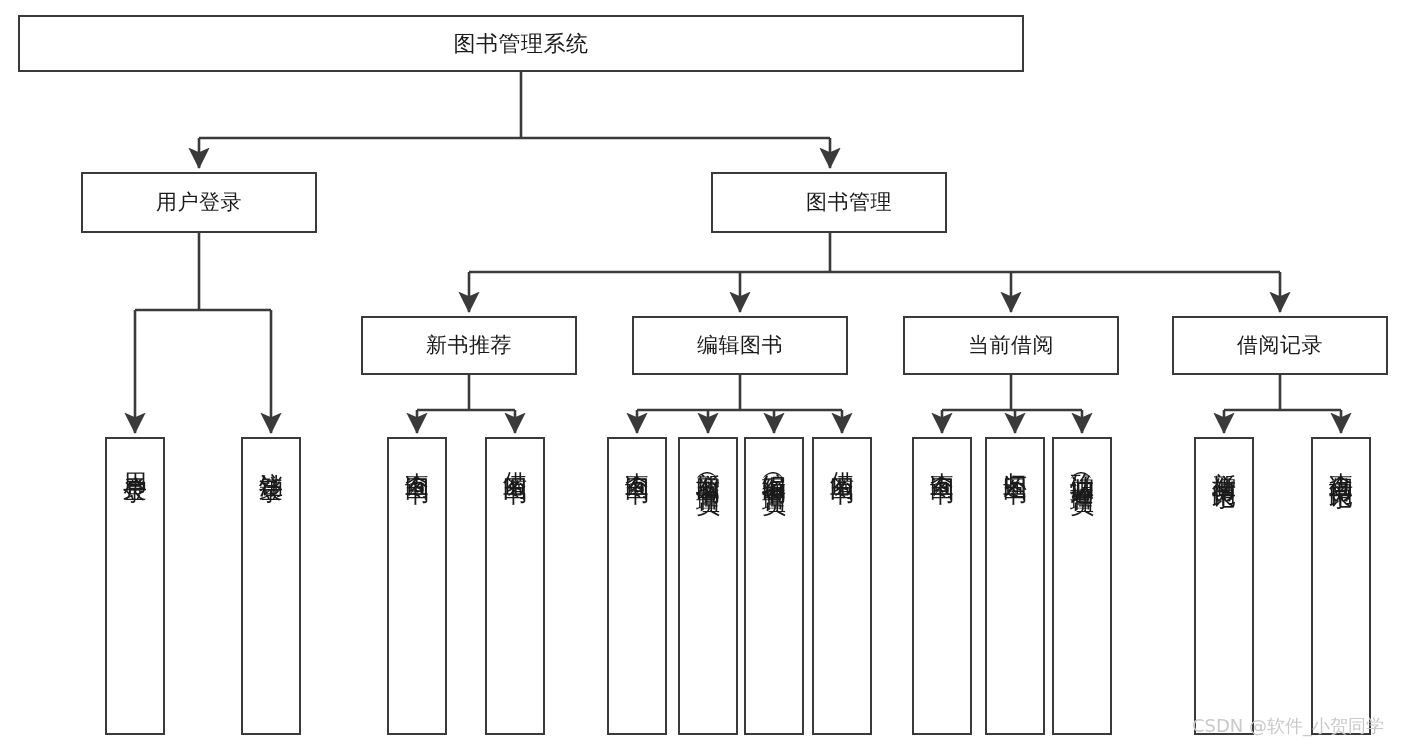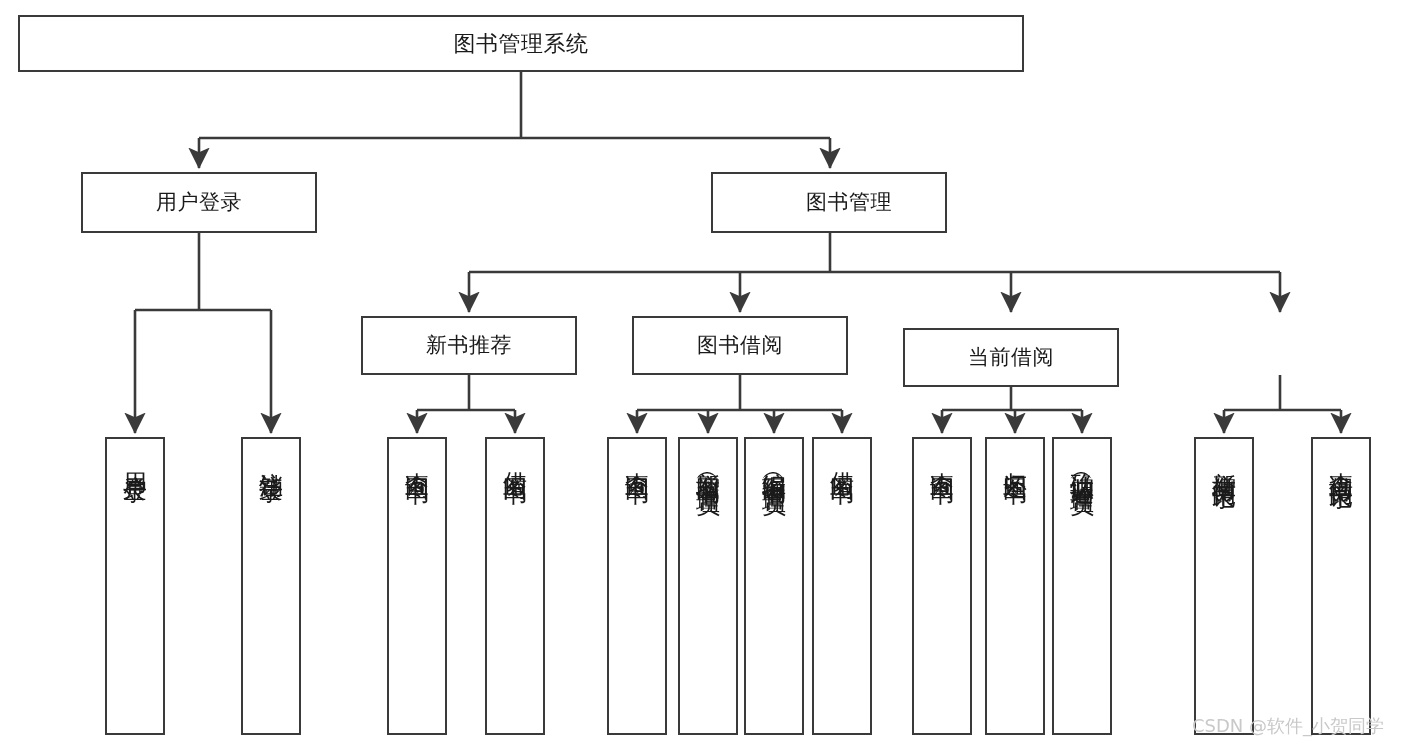--- a/index.html
+++ b/index.html
@@ -138,24 +138,27 @@
     <span class="node-label">用户登录</span>
   </div>
   <div class="node h-node" style="left:711px; top:172px; width:236px; height:61px;padding-left:40px;">
     <span class="node-label">图书管理</span>
   </div>
 
   <div class="node h-node" style="left:361px; top:316px; width:216px; height:59px;align-items:center;">
     <span class="node-label">新书推荐</span>
   </div>
   <div class="node h-node" style="left:632px; top:316px; width:216px; height:59px;">
-    <span class="node-label">图书借阅</span>
-  </div>
-  <div class="node h-node" style="left:903px; top:316px; width:216px; height:59px;margin-top:12px;">
+    <span class="node-label">编辑图书</span>
+  </div>
+  <div class="node h-node" style="left:903px; top:316px; width:216px; height:59px;">
     <span class="node-label">当前借阅</span>
+  </div>
+  <div class="node h-node" style="left:1172px; top:316px; width:216px; height:59px;">
+    <span class="node-label">借阅记录</span>
   </div>
 
   <div class="node v-node" style="left:105px; top:437px; width:60px; height:298px;">
     <span class="node-label">用户登录</span>
   </div>
   <div class="node v-node" style="left:241px; top:437px; width:60px; height:298px;">
     <span class="node-label">注销登录</span>
   </div>
   <div class="node v-node" style="left:387px; top:437px; width:60px; height:298px;">
     <span class="node-label">查询图书</span>

